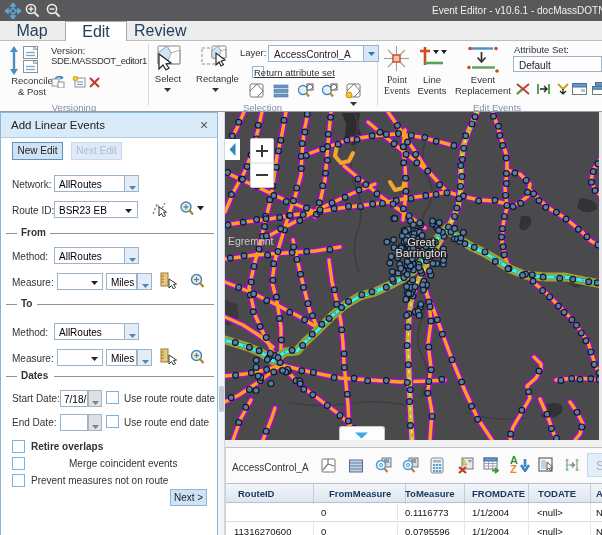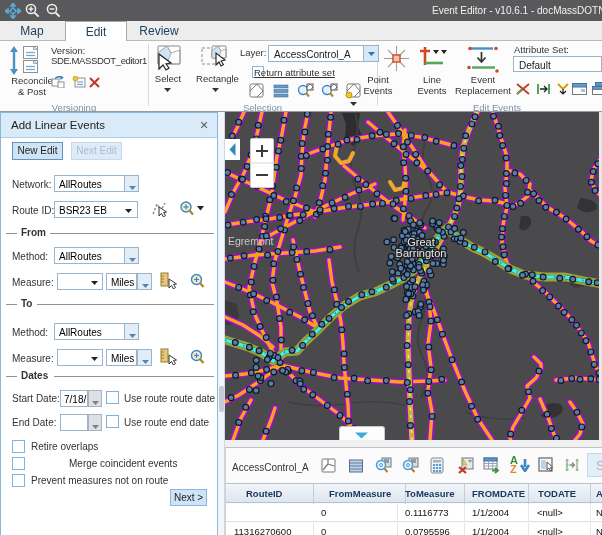--- a/index.html
+++ b/index.html
@@ -4,21 +4,21 @@
 <style>
 * { margin:0; padding:0; box-sizing:border-box; }
 html,body { width:602px; height:535px; overflow:hidden; font-family:"Liberation Sans", sans-serif; background:#fff; }
 #stage { position:relative; width:602px; height:535px; overflow:hidden; }
 .abs { position:absolute; }
 
 #titlebar { left:0; top:0; width:602px; height:21px; background:#59595b; }
 #titlebar .title { position:absolute; left:432px; top:5px; font-size:10px; color:#f2f2f2; white-space:nowrap; }
 
 #tabbar { left:0; top:21px; width:602px; height:20px; background:#ededee; border-bottom:1px solid #bcbcbc; }
-.tab { position:absolute; top:0; height:20px; font-size:12px; color:#21405e; text-align:center; line-height:20px; }
+.tab { position:absolute; top:0; height:20px; font-size:16px; color:#21405e; text-align:center; line-height:20px; }
 #tab-edit { left:65px; width:62px; background:#fff; border:1px solid #a9a9a9; border-bottom:none; height:21px; }
 
 #ribbon { left:0; top:41px; width:602px; height:71px; background:#fcfcfd; border-bottom:1px solid #9a9a9a; font-size:10px; color:#222; }
 .gsep { position:absolute; top:3px; width:1px; height:62px; background:#d9d9d9; }
 .glabel { position:absolute; top:61px; width:100%; font-size:9.5px; color:#7d8fa4; text-align:center; }
 .rlabel { position:absolute; font-size:9.5px; color:#333; text-align:center; line-height:10.5px; white-space:nowrap; }
 .combo { position:absolute; background:#fff; border:1px solid #9ab4cc; }
 .combo .dd { position:absolute; right:0; top:0; bottom:0; width:15px; background:#d9e8f6; border-left:1px solid #9ab4cc; }
 .dd svg { position:absolute; left:4px; top:50%; margin-top:-2px; }
 
@@ -193,21 +193,21 @@
 
     <svg class="abs" style="left:383px;top:4px" width="27" height="27" viewBox="0 0 27 27">
       <g stroke="#a0a0a0" stroke-width="1.1">
         <line x1="13.5" y1="1" x2="13.5" y2="26"></line>
           <line x1="1" y1="13.5" x2="26" y2="13.5"></line>
         <line x1="5" y1="5" x2="22" y2="22"></line>
           <line x1="22" y1="5" x2="5" y2="22"></line>
       </g>
       <rect x="10" y="10" width="7" height="7" fill="#f6c4ae" stroke="#d0502a" stroke-width="1.5"></rect>
     </svg>
-    <div class="rlabel" style="left:353px;top:34px;width:50px;">Point<br>Events</div>
+    <div class="rlabel" style="left:372px;top:34px;width:50px;font-family:Liberation Serif, serif;">Point<br>Events</div>
     <svg class="abs" style="left:417px;top:4px" width="30" height="27" viewBox="0 0 30 27">
       <path d="M8 2 L8 20 M3 6 L13 6" stroke="#d04a20" stroke-width="2.6"></path>
       <path d="M8 18 L26 18" stroke="#56a556" stroke-width="2.6"></path>
       <path d="M16 5 L22 5 L19 9 Z" fill="#222"></path>
       <path d="M24 5 L30 5 L27 9 Z" fill="#222"></path>
     </svg>
     <div class="rlabel" style="left:407px;top:34px;width:50px;">Line<br>Events</div>
     <svg class="abs" style="left:466px;top:4px" width="33" height="28" viewBox="0 0 33 28">
       <line x1="4" y1="3.5" x2="27" y2="3.5" stroke="#4a90c4" stroke-width="2.4"></line>
       <circle cx="4" cy="3.5" r="1.8" fill="#d04a20"></circle>
@@ -373,21 +373,21 @@
 
     <div class="plabel" style="left:11px;top:304px;">End Date:</div>
     <div class="pcombo" style="left:59px;top:301px;width:28px;"></div>
     <div class="pdd" style="left:87px;top:301px;width:14px;background:#dde1e6;border-color:#aab4be;"><svg style="margin:6px 0 0 3px" width="7" height="4">
           <path d="M0 0 L7 0 L3.5 4 Z" fill="#7a848e"></path>
         </svg></div>
     <div class="cbx" style="left:105px;top:302px;"></div>
     <div class="plabel" style="left:123px;top:304px;">Use route end date</div>
 
     <div class="cbx" style="left:11px;top:327px;"></div>
-    <div class="plabel" style="left:30px;top:328px;">Retire overlaps</div>
+    <div class="plabel" style="left:30px;top:328px;font-weight:bold;">Retire overlaps</div>
     <div class="cbx" style="left:11px;top:344px;"></div>
     <div class="plabel" style="left:30px;top:345px;padding-left:38px;">Merge coincident events</div>
     <div class="cbx" style="left:11px;top:361px;"></div>
     <div class="plabel" style="left:30px;top:362px;">Prevent measures not on route</div>
 
     <div class="btn" style="left:169px;top:376px;width:37px;height:17px;line-height:15px;background:#cfe3f6;border-color:#8cb8e0;">Next &gt;</div>
   </div>
   <div class="abs" id="splitbar"></div>
   <div class="abs" id="sthumb"></div>
 
@@ -1014,21 +1014,21 @@
             <rect x="0.8" y="5.7" width="2.6" height="2.6"></rect>
             <rect x="0.8" y="10.4" width="2.6" height="2.6"></rect>
             <rect x="10.8" y="1" width="2.6" height="2.6"></rect>
             <rect x="10.8" y="10.4" width="2.6" height="2.6"></rect>
           </g>
         <path d="M4.5 7 L9 7 M7 4.5 L9.5 7 L7 9.5" fill="none" stroke="#888" stroke-width="1.4"></path>
       </svg>
       <div class="abs" style="left:361px;top:5px;width:30px;height:24px;background:#e4eef8;border:1px solid #c2d8ec;font-size:13px;color:#aab4be;line-height:24px;padding-left:8px;">S</div>
     </div>
     <div id="tblhead">
-      <div class="th" style="left:0;width:88px;padding-left:20px;">RouteID</div>
+      <div class="th" style="left:0;width:88px;padding-left:12px;">RouteID</div>
       <div class="th" style="left:88px;width:84px;margin-left:8px;">FromMeasure</div>
       <div class="th" style="left:172px;width:67px;">ToMeasure</div>
       <div class="th" style="left:239px;width:64px;">FROMDATE</div>
       <div class="th" style="left:303px;width:62px;padding-left:9px;">TODATE</div>
       <div class="th" style="left:365px;width:12px;border-right:none;padding-left:5px;">AC</div>
     </div>
     <div class="tr1" style="top:56px;border-bottom:1px solid #e0e0e0;">
       <div class="td" style="left:88px;width:84px;">0</div>
       <div class="td" style="left:172px;width:67px;">0.1116773</div>
       <div class="td" style="left:239px;width:64px;">1/1/2004</div>

